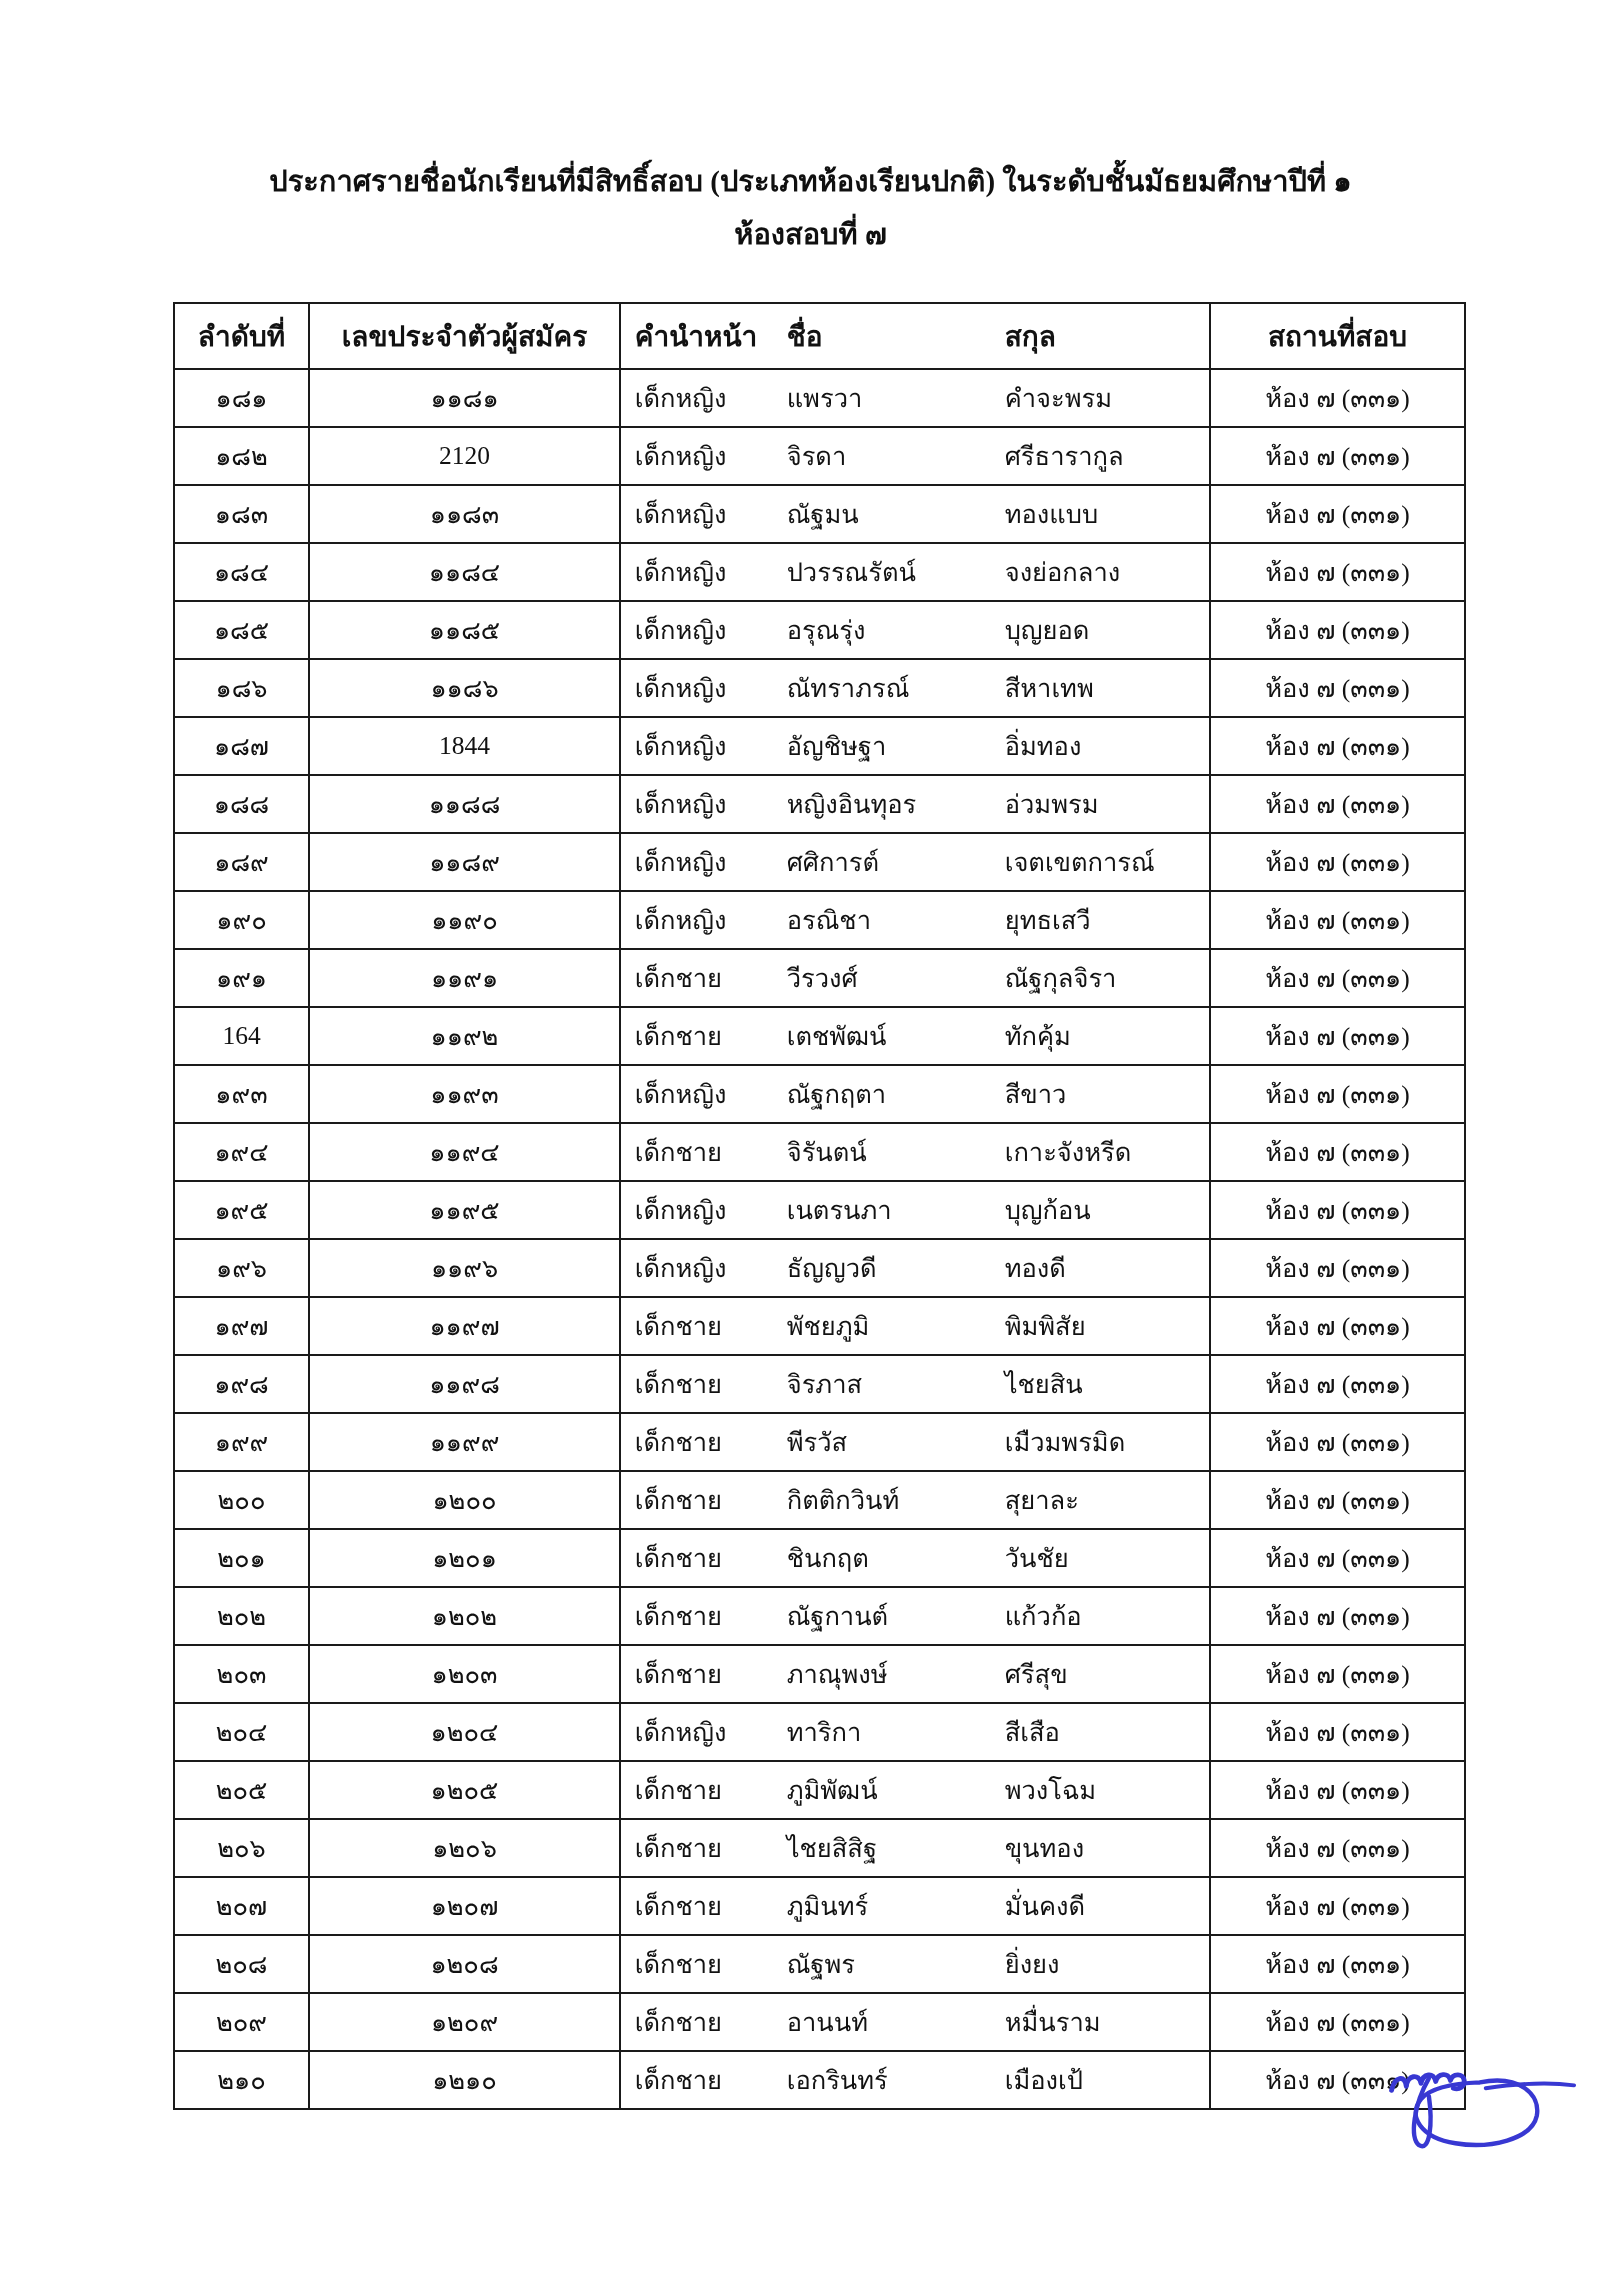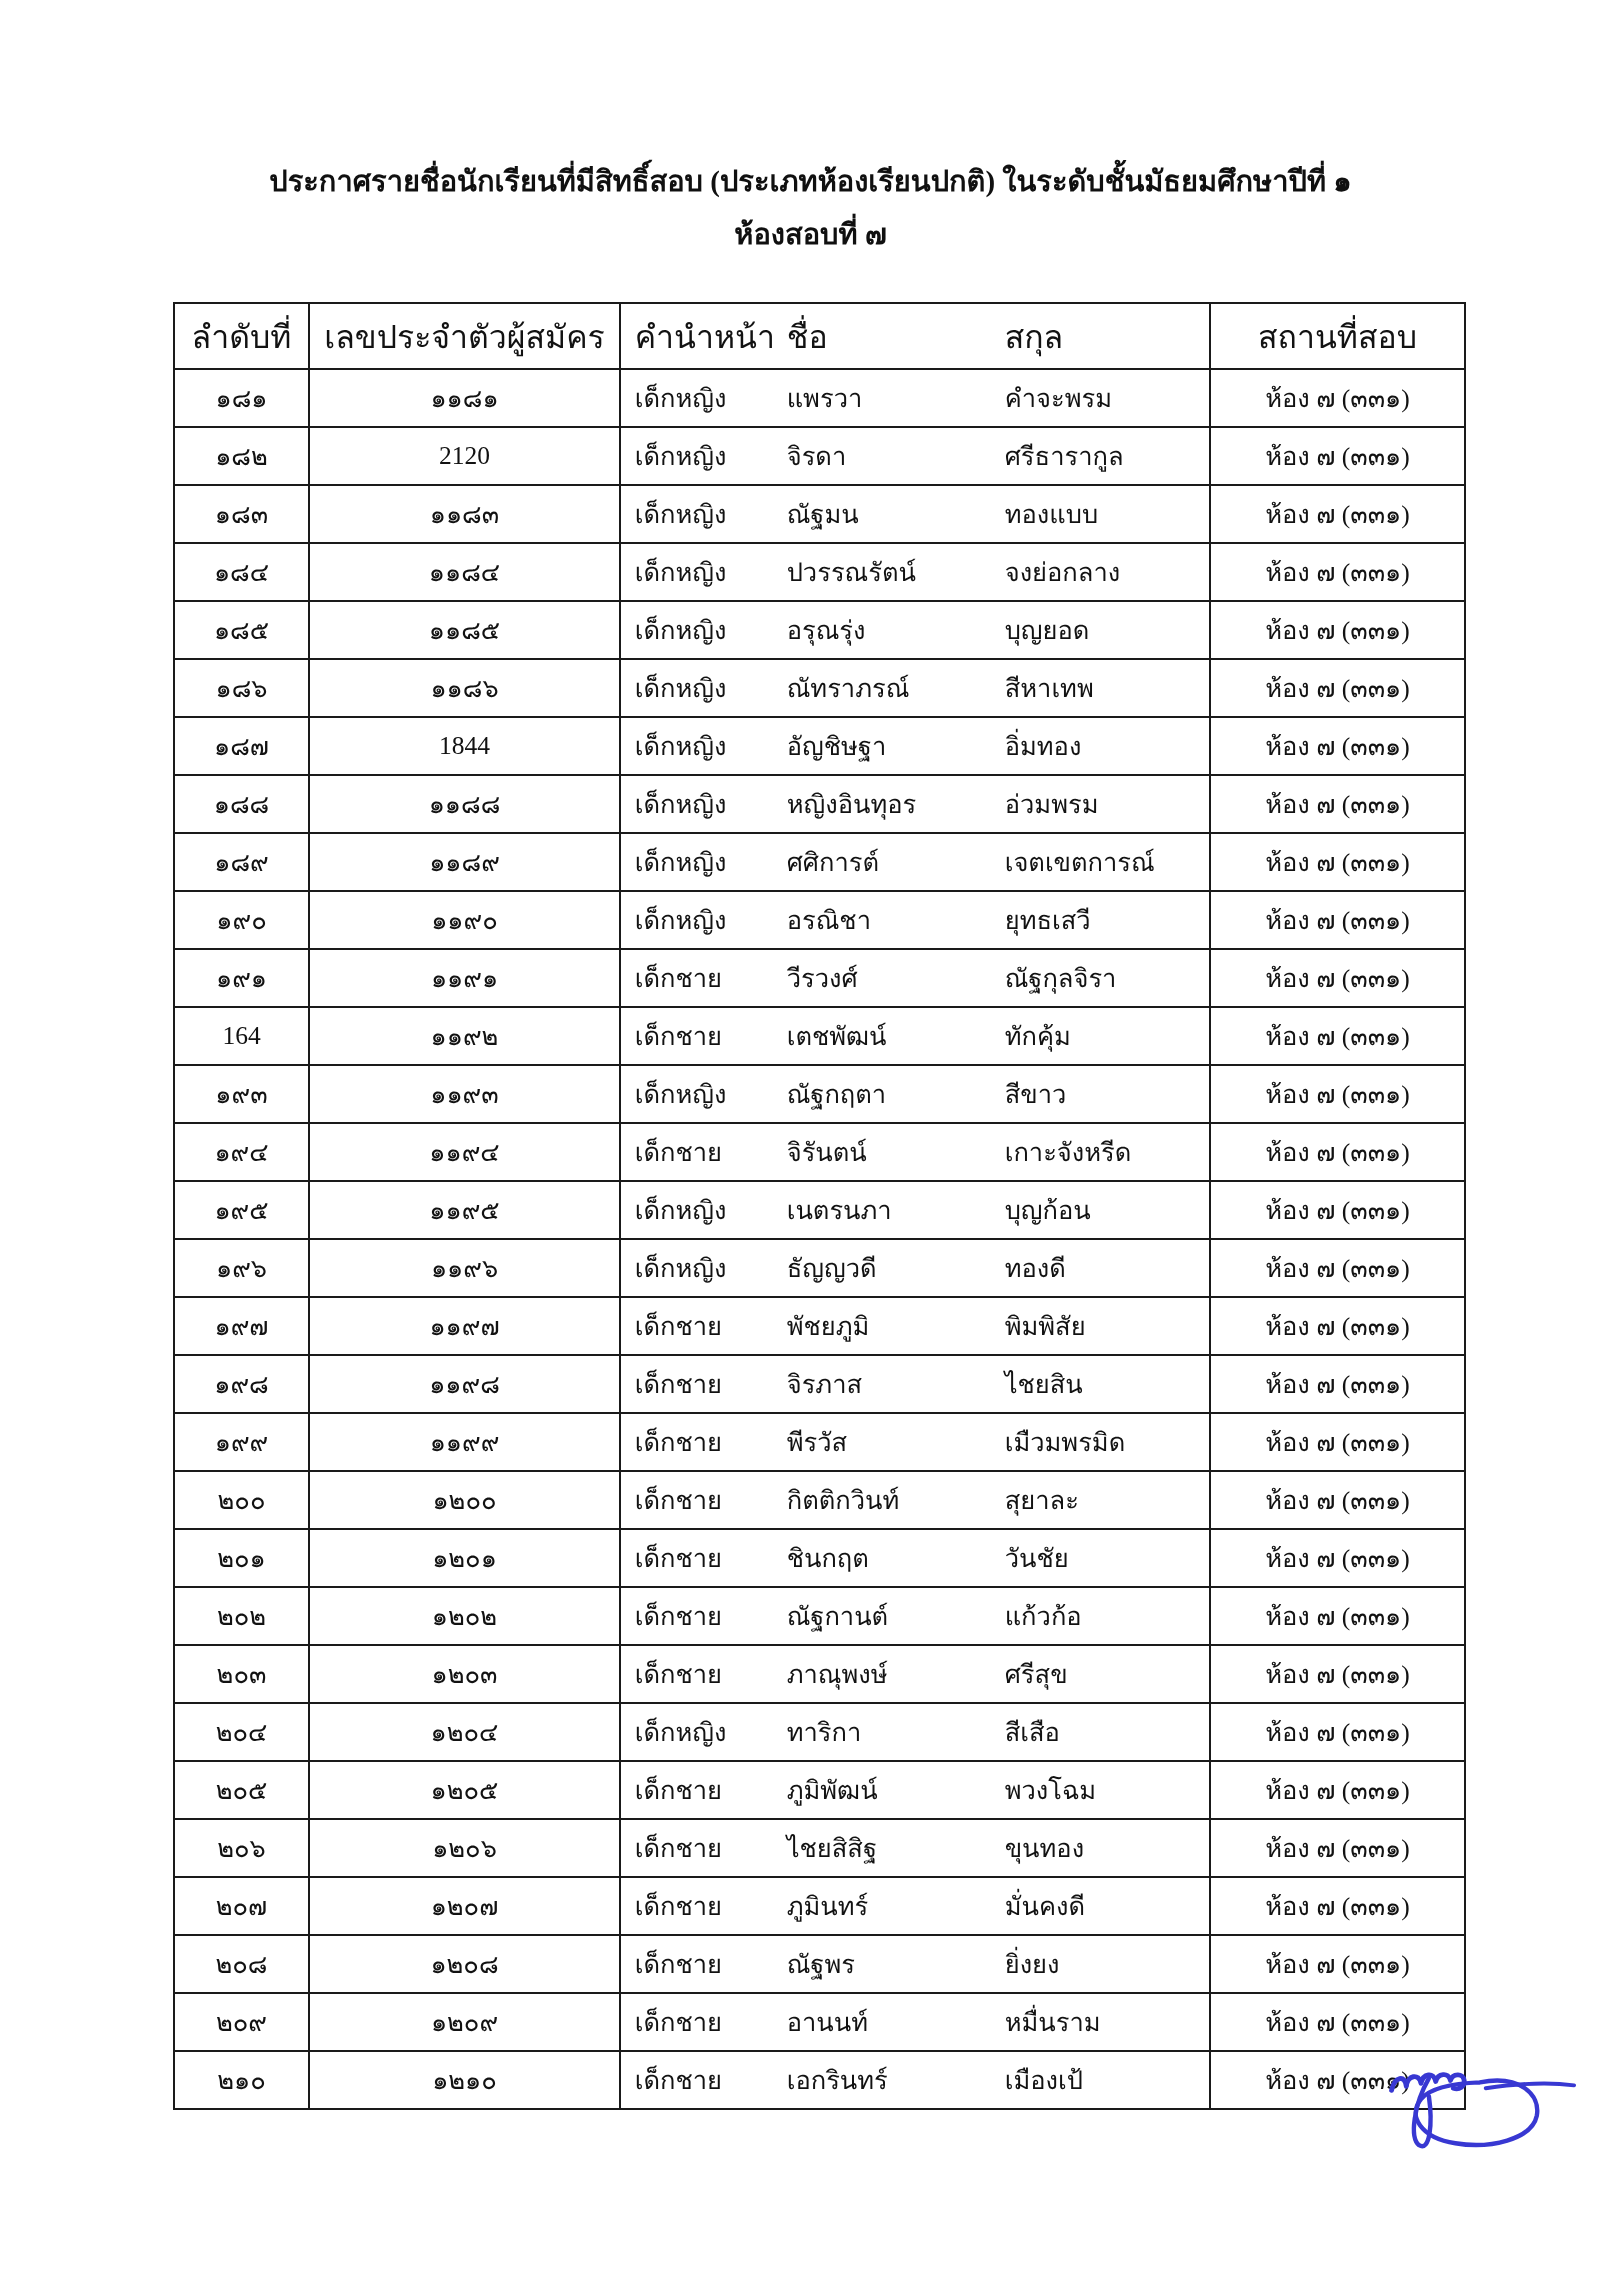--- a/index.html
+++ b/index.html
@@ -44,21 +44,21 @@
     border: 2px solid #1a1a1a;
     padding: 0;
     vertical-align: middle;
     font-weight: normal;
     white-space: nowrap;
     overflow: hidden;
     color: #121212;
   }
   .roster thead tr { height: 66px; }
   .roster tbody tr { height: 58px; padding-left: 44px; }
-  .roster thead th { font-weight: normal; font-size: 32px; }
+  .roster thead th { font-weight: bold; font-size: 28px; }
 
   
   .roster th:nth-child(3), .roster td:nth-child(3) { border-right: none; }
   .roster th:nth-child(4), .roster td:nth-child(4) { border-left: none; border-right: none; }
   .roster th:nth-child(5), .roster td:nth-child(5) { border-left: none; margin-top: 40px; }
 
   
   .roster th:nth-child(1), .roster td:nth-child(1),
   .roster th:nth-child(2), .roster td:nth-child(2),
   .roster th:nth-child(6), .roster td:nth-child(6) { text-align: center; }

